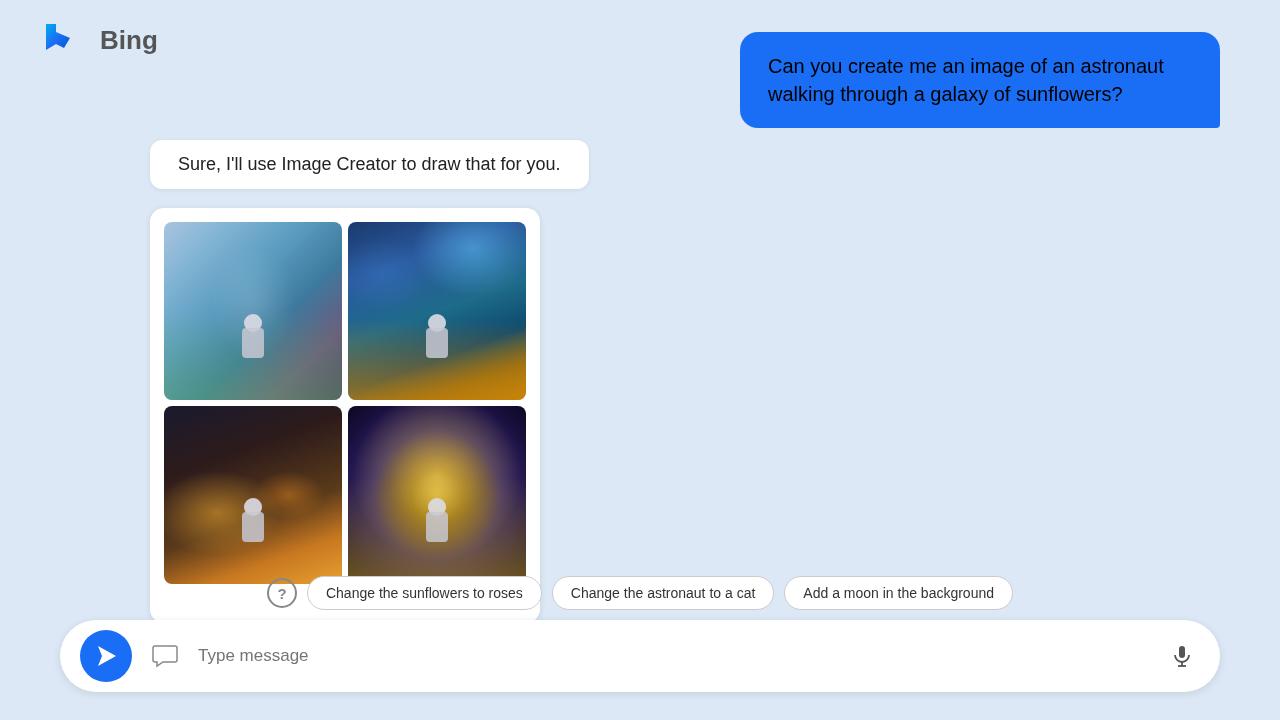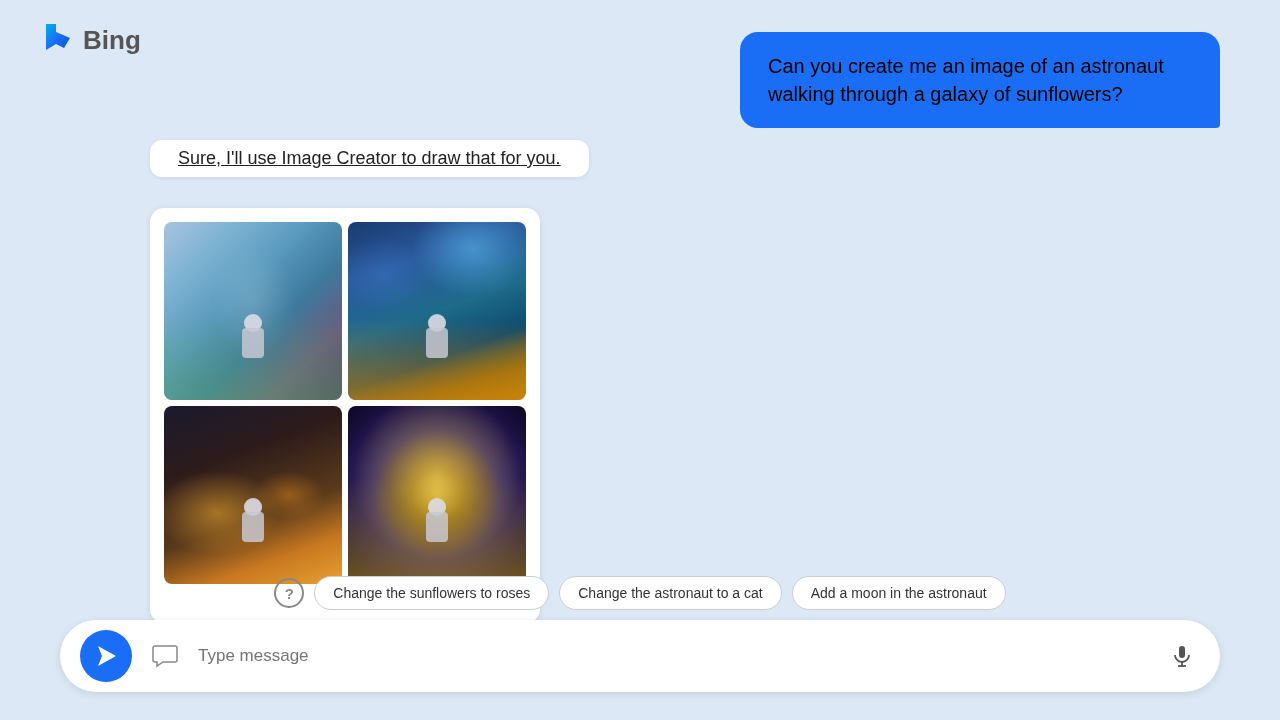--- a/index.html
+++ b/index.html
@@ -17,21 +17,21 @@
     .header {
       display: flex;
       align-items: center;
       padding: 18px 36px;
       gap: 10px;
     }
 
     .bing-logo {
       display: flex;
       align-items: center;
-      gap: 3px;
+      gap: 20px;
     }
 
     .bing-icon {
       width: 44px;
       height: 44px;
     }
 
     .bing-text {
       font-size: 26px;
       font-weight: 600;
@@ -53,26 +53,25 @@
       font-weight: 500;
     }
 
     
     .bot-reply {
       position: absolute;
       top: 140px;
       left: 150px;
       background: white;
       border-radius: 12px;
-      padding: 8px 28px;
+      padding: 14px 28px;
       font-size: 18px;
       color: #222;
       max-width: 520px;
       box-shadow: 0 1px 4px rgba(0,0,0,0.08);
-      text-decoration: underline;
     }
 
     
     .image-grid-container {
       position: absolute;
       top: 208px;
       left: 150px;
       background: white;
       border-radius: 14px;
       padding: 14px;
@@ -334,21 +333,21 @@
     <a href="#">Image Creator</a>
   </div>
 </div>
 
 <div class="suggestions-area">
   <div class="help-icon">
     <span>?</span>
   </div>
   <button class="suggestion-chip">Change the sunflowers to roses</button>
   <button class="suggestion-chip">Change the astronaut to a cat</button>
-  <button class="suggestion-chip">Add a moon in the astronaut</button>
+  <button class="suggestion-chip">Add a moon in the background</button>
 </div>
 
 <div class="input-bar">
   <button class="send-button">
     <svg width="28" height="28" viewBox="0 0 28 28">
       <path d="M6 4 L24 14 L6 24 L10 14 Z" fill="white"></path>
     </svg>
   </button>
 
   <svg class="chat-icon" viewBox="0 0 28 28" xmlns="http://www.w3.org/2000/svg">

